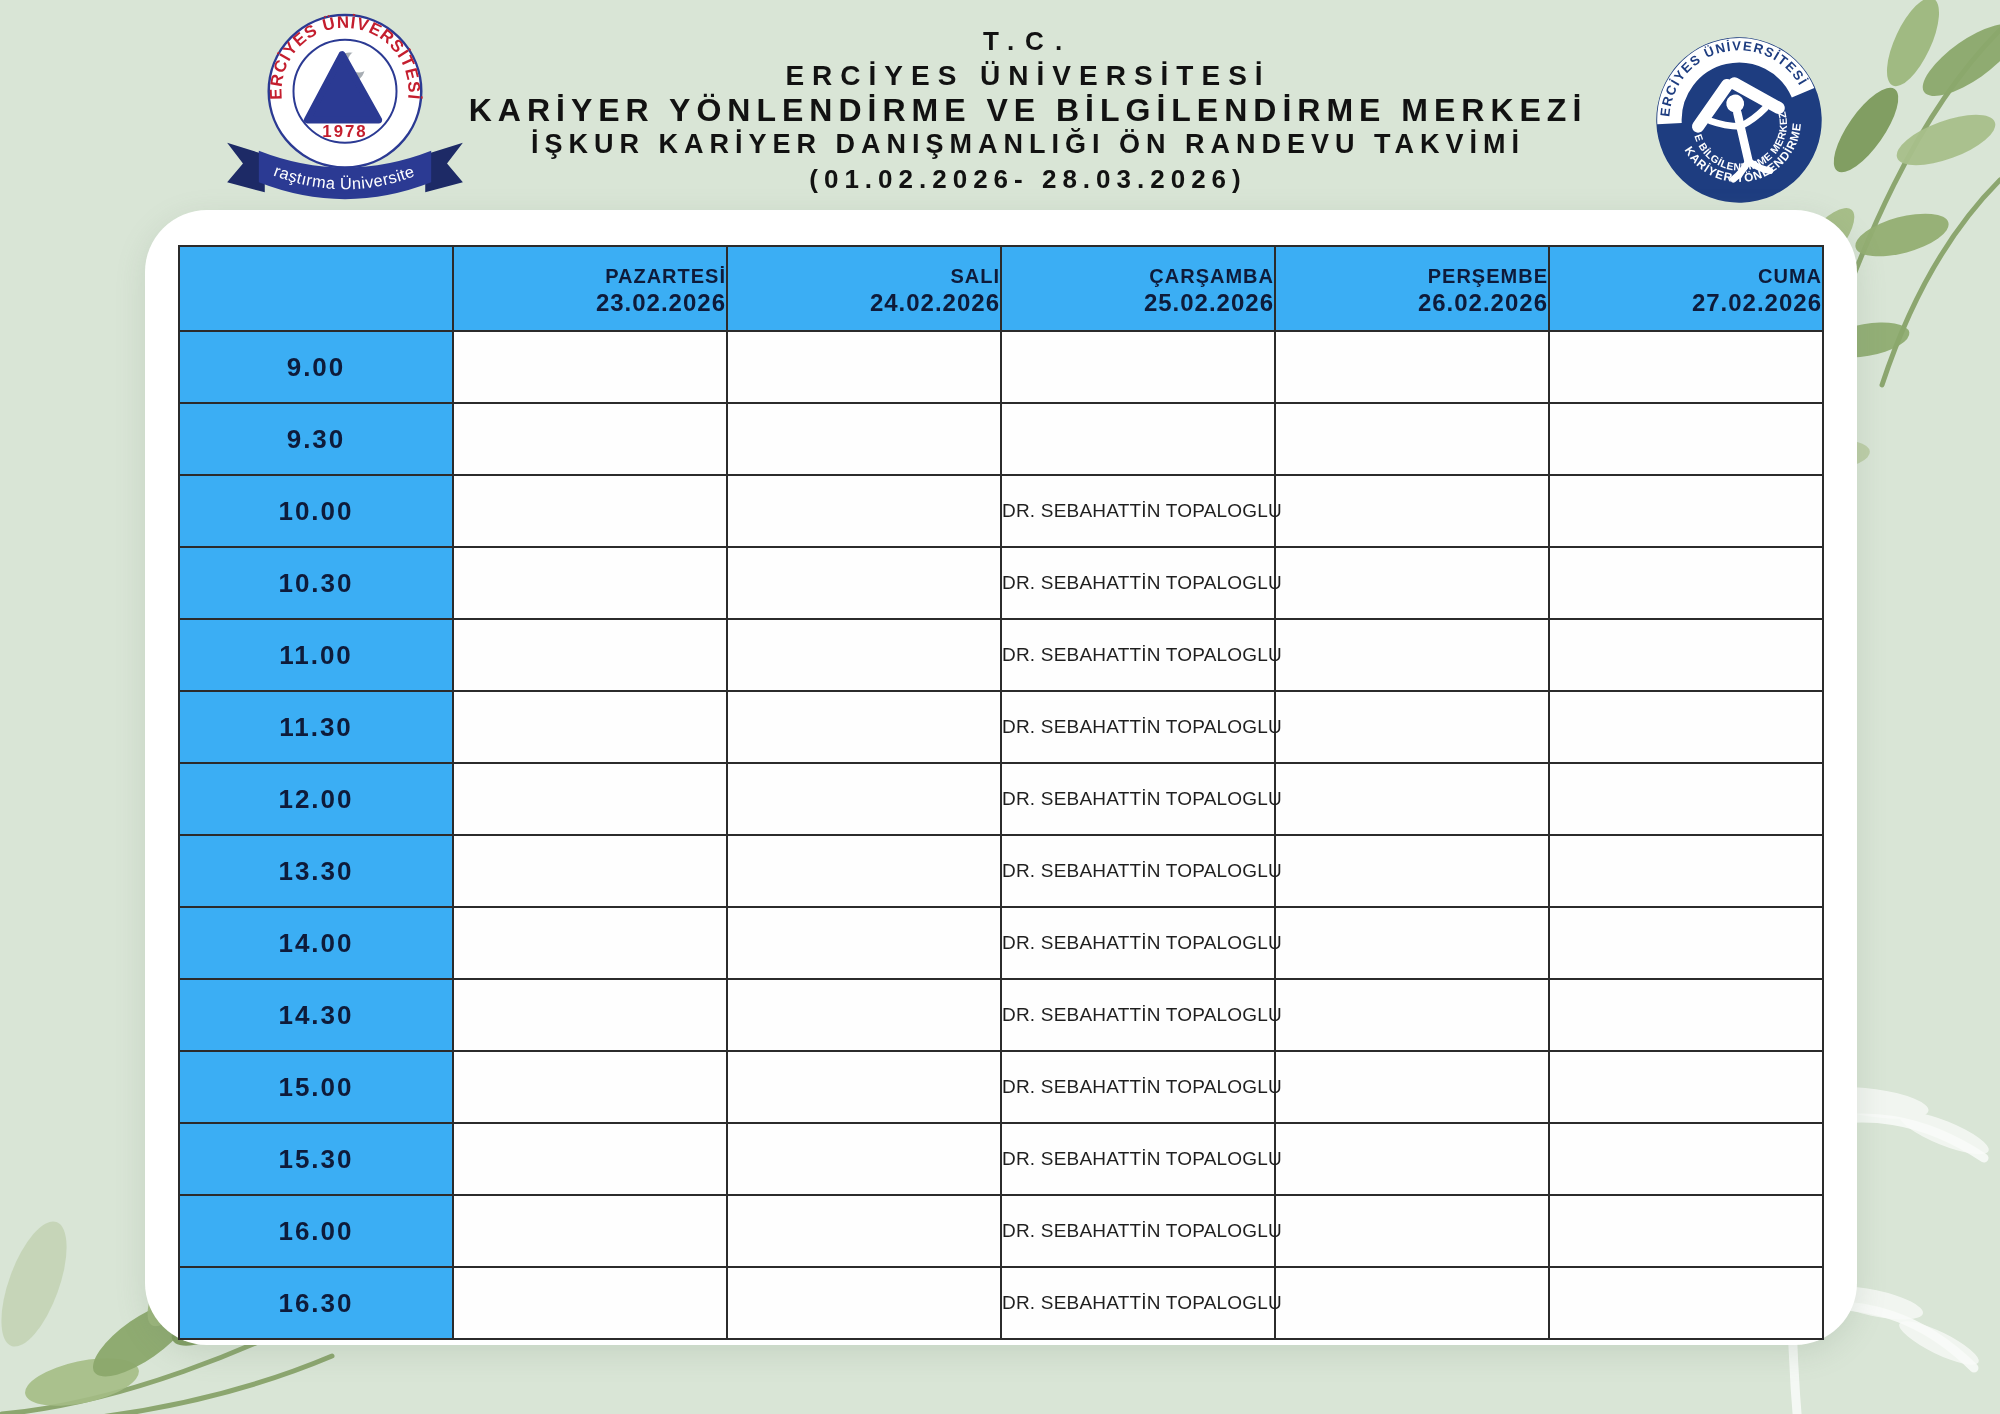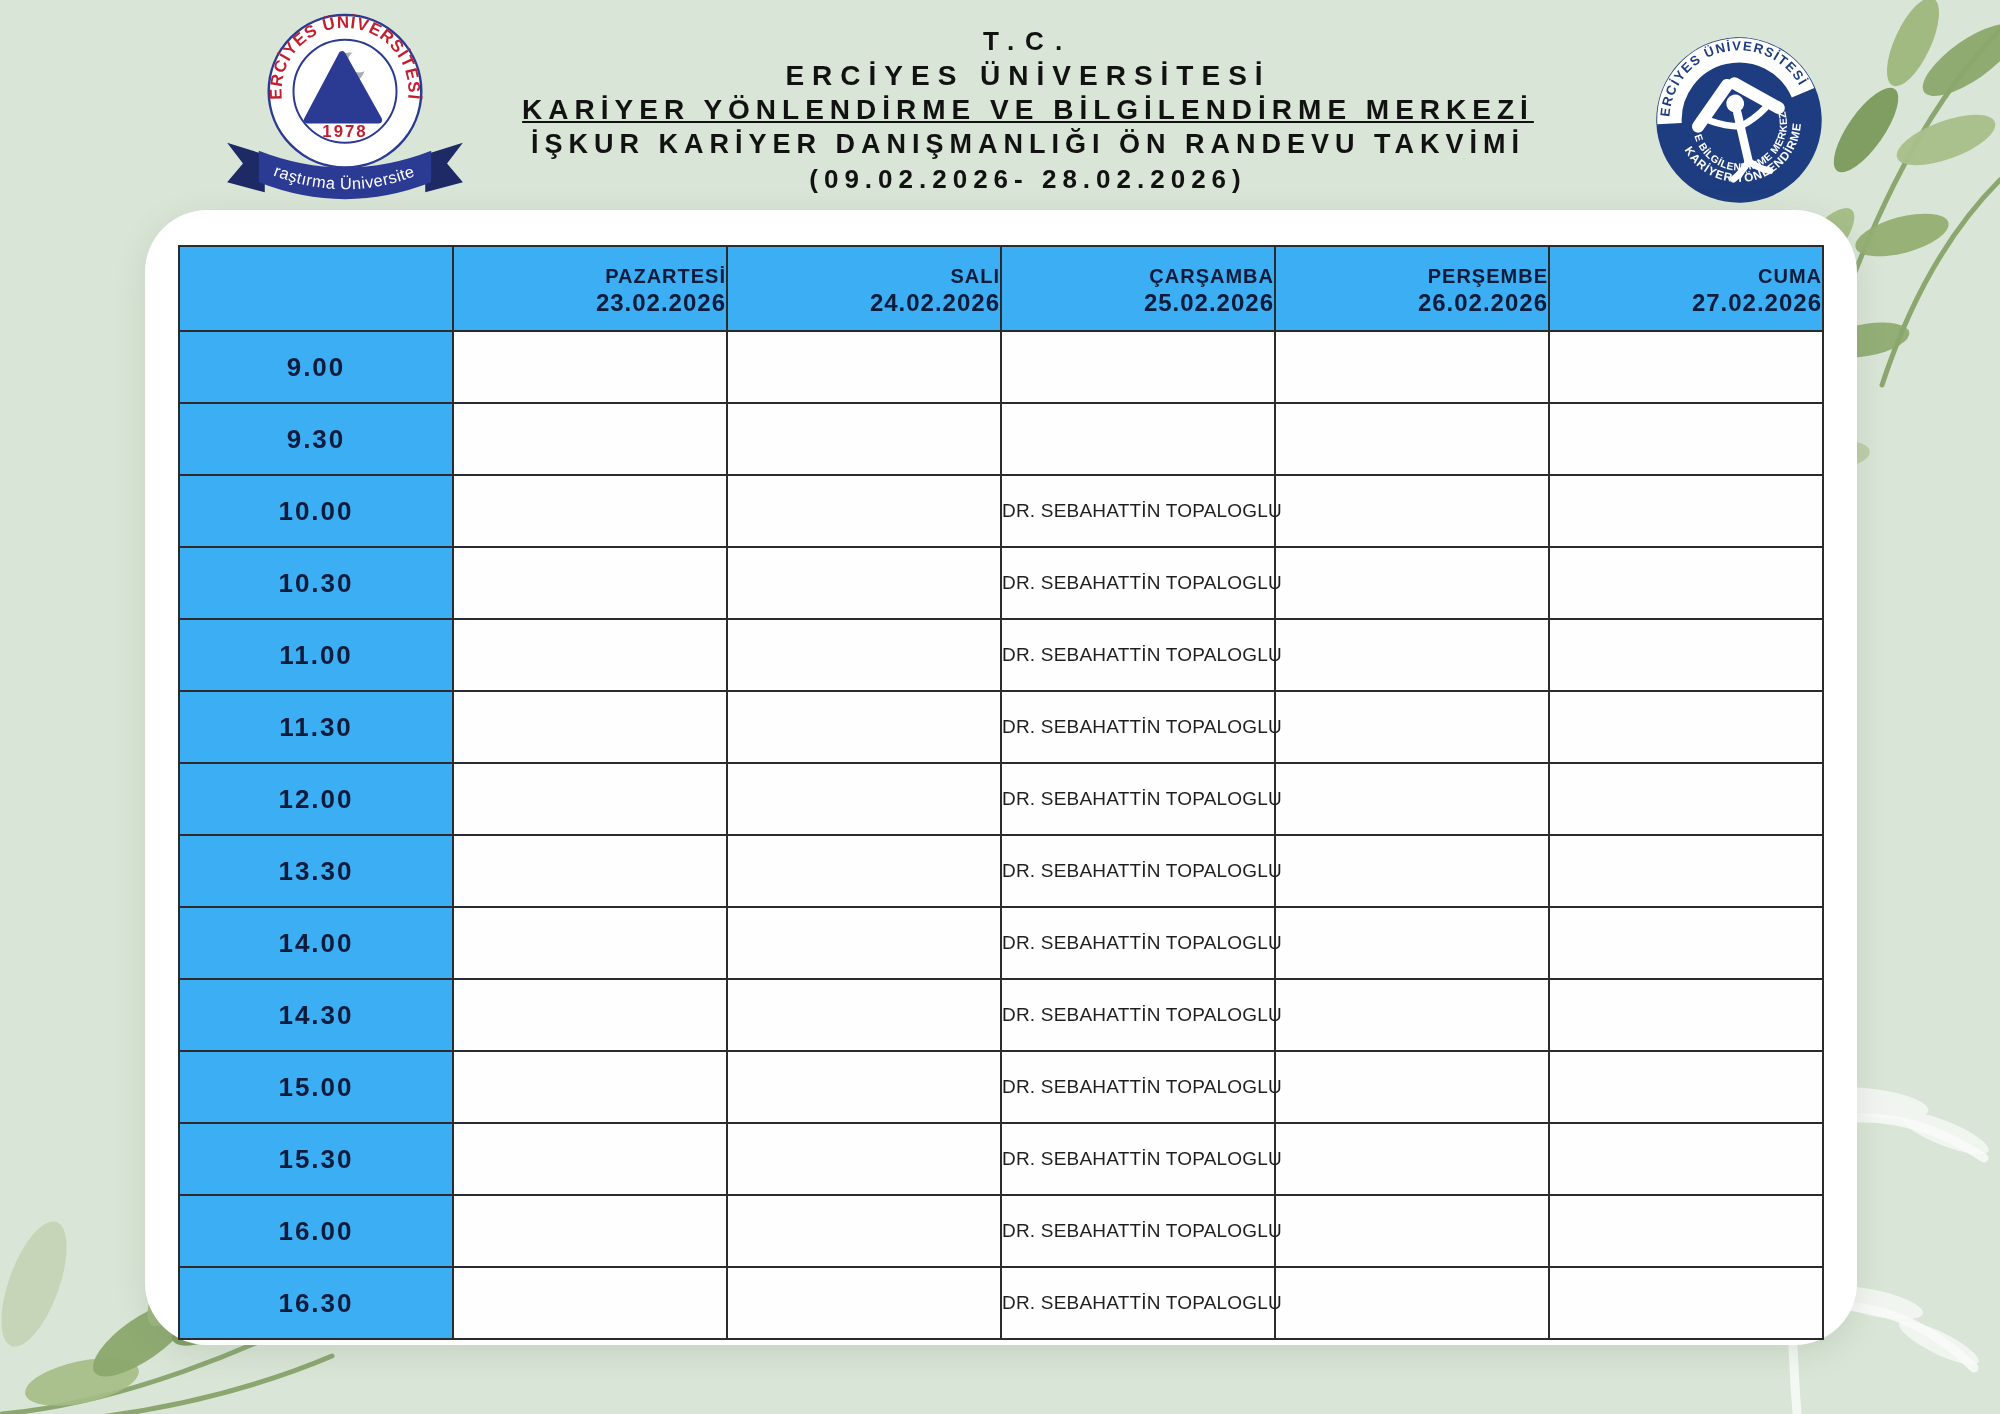--- a/index.html
+++ b/index.html
@@ -19,21 +19,21 @@
   .leaves-bl{left:-8px;bottom:-10px;}
   .leaves-br{right:-14px;bottom:-24px;opacity:.85;}
 
   .title-block{
     position:absolute;left:428px;top:24px;width:1200px;text-align:center;
     color:var(--title-text,#121212);font-weight:bold;
   }
   .title-line{white-space:nowrap;}
   .t1{font-size:26px;letter-spacing:11px;line-height:34px;}
   .t2{font-size:28px;letter-spacing:8px;line-height:35px;}
-  .t3{font-size:28px;letter-spacing:6px;line-height:34px;text-decoration:underline;}
+  .t3{font-size:32px;letter-spacing:6px;line-height:34px;}
   .t4{font-size:27px;letter-spacing:6px;line-height:34px;}
   .t5{font-size:26px;letter-spacing:6px;line-height:36px;}
 
   .logo{position:absolute;}
   .logo-left{left:218px;top:8px;width:254px;height:210px;}
   .logo-right{left:1645px;top:26px;width:188px;height:188px;transform:rotate(-13deg);}
 
   .card{
     position:absolute;left:145px;top:210px;width:1712px;height:1135px;
     background:var(--card-white,#ffffff);border-radius:62px;
@@ -173,21 +173,21 @@
     <text font-size="11" font-weight="bold" fill="#ffffff" letter-spacing=".5">
       <textPath href="#badgeBotArc2" startOffset="50%" text-anchor="middle">VE BİLGİLENDİRME MERKEZİ</textPath>
     </text>
   </svg>
 
   <div class="title-block">
     <div class="title-line t1">T.C.</div>
     <div class="title-line t2">ERCİYES ÜNİVERSİTESİ</div>
     <div class="title-line t3">KARİYER YÖNLENDİRME VE BİLGİLENDİRME MERKEZİ</div>
     <div class="title-line t4">İŞKUR KARİYER DANIŞMANLIĞI ÖN RANDEVU TAKVİMİ</div>
-    <div class="title-line t5">(09.02.2026- 28.02.2026)</div>
+    <div class="title-line t5">(01.02.2026- 28.03.2026)</div>
   </div>
 
   <div class="card"></div>
 
   <table class="schedule">
     <colgroup>
         <col>
         <col>
         <col>
         <col>

